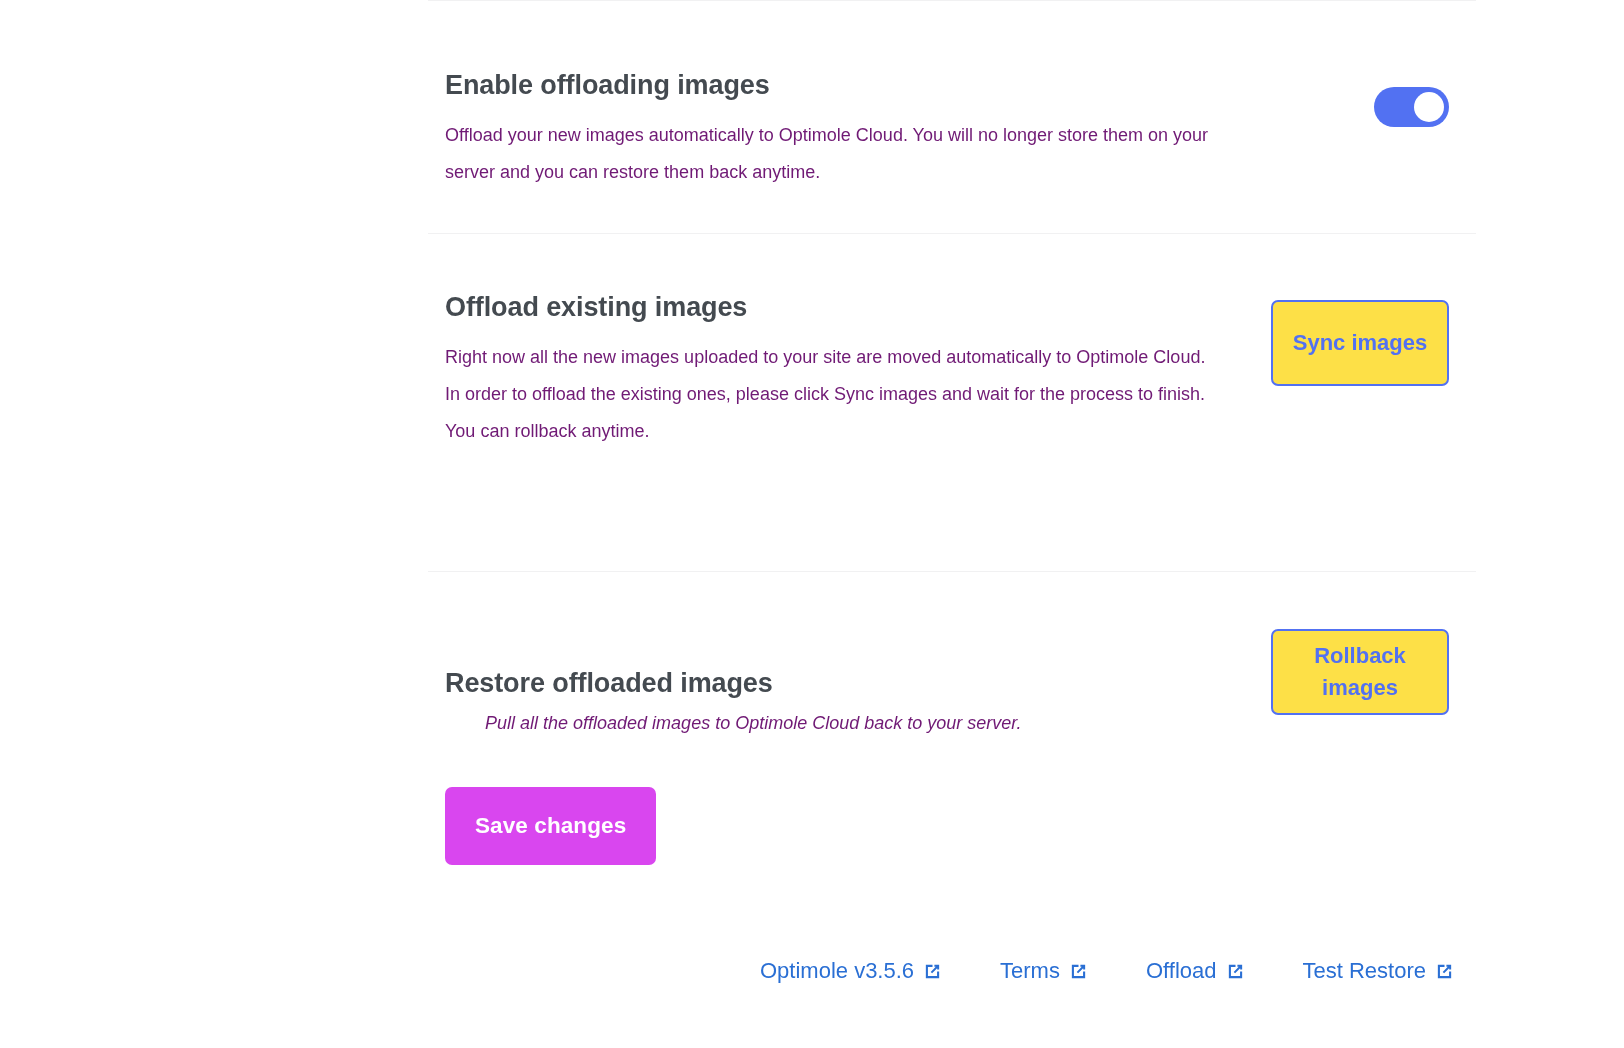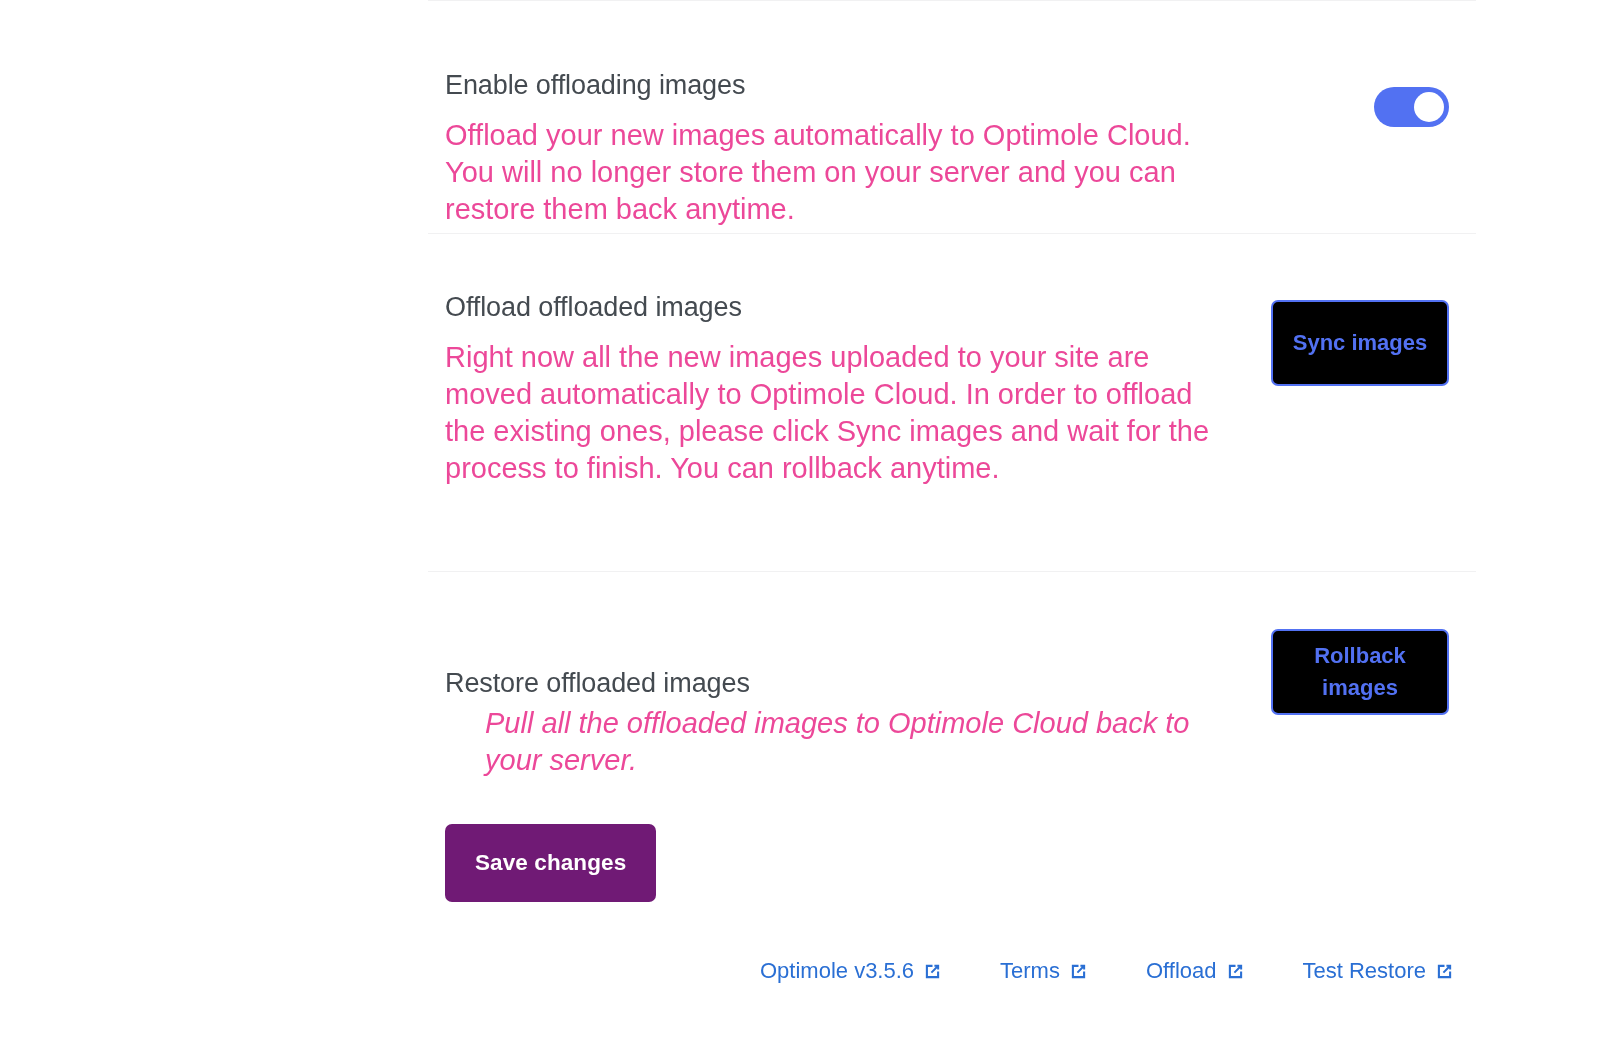--- a/index.html
+++ b/index.html
@@ -52,31 +52,31 @@
     flex: 0 0 auto;
     display: flex;
     align-items: flex-start;
     justify-content: flex-end;
     padding-top: 6px;
   }
 
   h2.section-title {
     font-size: 27px;
     line-height: 1.25;
-    font-weight: 400;
+    font-weight: 700;
     color: #444a50;
     margin: 0 0 14px 0;
     letter-spacing: -0.1px;
   }
 
   p.section-desc {
-    font-size: 29px;
+    font-size: 18px;
     line-height: 37px;
     font-weight: 400;
-    color: #ec4899;
+    color: #701a75;
     margin: 0;
     max-width: 860px;
   }
 
   p.section-desc.italic {
     font-style: italic;
     margin-top: -4px;
     margin-left: 40px;
   }
 
@@ -122,37 +122,37 @@
 
   .btn-outline {
     display: flex;
     align-items: center;
     justify-content: center;
     text-align: center;
     width: 178px;
     min-height: 86px;
     border: 2px solid #5271f2;
     border-radius: 7px;
-    background: #000000;
+    background: #fde047;
     color: #5271f2;
     font-family: "Liberation Sans", sans-serif;
     font-size: 22px;
     line-height: 32px;
     font-weight: 700;
     cursor: pointer;
     padding: 8px 14px;
   }
 
   .btn-primary {
     display: inline-flex;
     align-items: center;
     justify-content: center;
     border: none;
     border-radius: 7px;
-    background: #701a75;
+    background: #d946ef;
     color: #ffffff;
     font-family: "Liberation Sans", sans-serif;
     font-size: 22.5px;
     font-weight: 700;
     cursor: pointer;
     padding: 0 30px;
     height: 78px;
     letter-spacing: 0.1px;
   }
 
@@ -205,21 +205,21 @@
         <div class="toggle">
           <div class="knob"></div>
         </div>
       </div>
     </div>
 
     <div class="divider"></div>
 
     <div class="section" id="section-offload">
       <div class="section-body">
-        <h2 class="section-title">Offload offloaded images</h2>
+        <h2 class="section-title">Offload existing images</h2>
         <p class="section-desc" style="max-width:770px;">Right now all the new images uploaded to your site are moved automatically to Optimole Cloud. In order to offload the existing ones, please click Sync images and wait for the process to finish. You can rollback anytime.</p>
       </div>
       <div class="section-aside">
         <button class="btn-outline">Sync images</button>
       </div>
     </div>
 
     <div class="divider"></div>
 
     <div class="section" id="section-restore">

